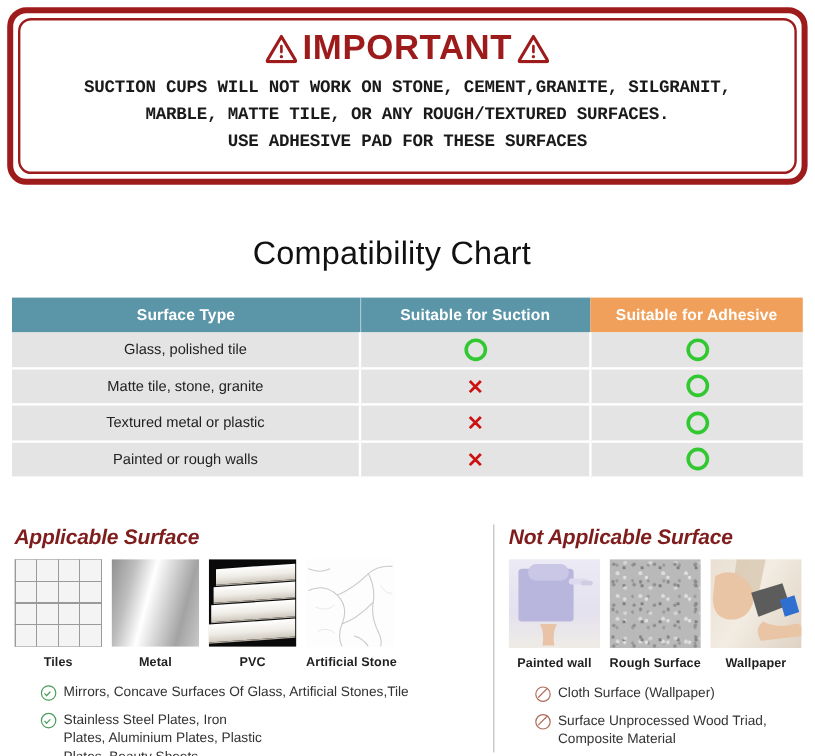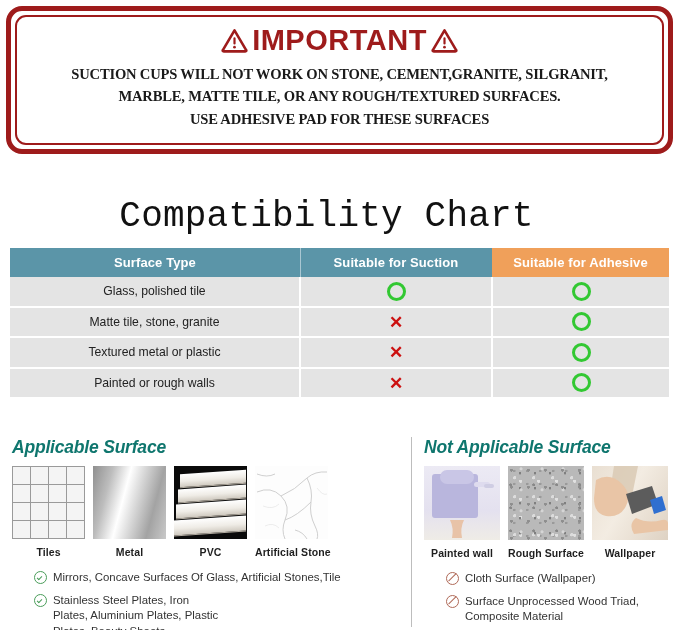--- a/index.html
+++ b/index.html
@@ -48,36 +48,36 @@
     font-family: "Liberation Sans", sans-serif;
     font-weight: bold;
     font-size: 29px;
     letter-spacing: 0.5px;
     color: #9E1B1B;
     line-height: 1;
   }
   .tri-icon { display: block; }
   .warn-lines {
     text-align: center;
-    font-family: Liberation Serif, serif;
+    font-family: Liberation Mono, monospace;
     font-weight: bold;
     font-size: 14.6px;
     line-height: 1.52;
     color: #1a1a1a;
     letter-spacing: -0.2px;
   }
   .warn-lines div { white-space: nowrap; }
 
   
   .chart-title {
     position: absolute;
     left: 0; top: 196px; width: 653px;
     text-align: center;
-    font-family: Liberation Mono, monospace;
-    font-size: 36px;
+    font-family: Liberation Sans, sans-serif;
+    font-size: 27px;
     font-weight: normal;
     color: #111111;
     letter-spacing: 0.2px;
   }
 
   
   .comp-table {
     position: absolute;
     left: 10px; top: 248px;
     width: 659px;
@@ -144,21 +144,21 @@
   }
   .panel { position: absolute; top: 0; }
   .panel-left { left: 12px; width: 392px; }
   .panel-right { left: 424px; width: 250px; }
 
   .panel-head {
     font-family: "Liberation Sans", sans-serif;
     font-weight: bold;
     font-style: italic;
     font-size: 17.5px;
-    color: #0f766e;
+    color: #7f1d1d;
     letter-spacing: -0.2px;
     margin: 5px 0 8px 0;
   }
 
   .thumbs { display: flex; gap: 8px; }
   .thumb { text-align: center; }
   .thumb-img {
     width: 73px; height: 73px;
     background: #fafafa;
     overflow: hidden;

